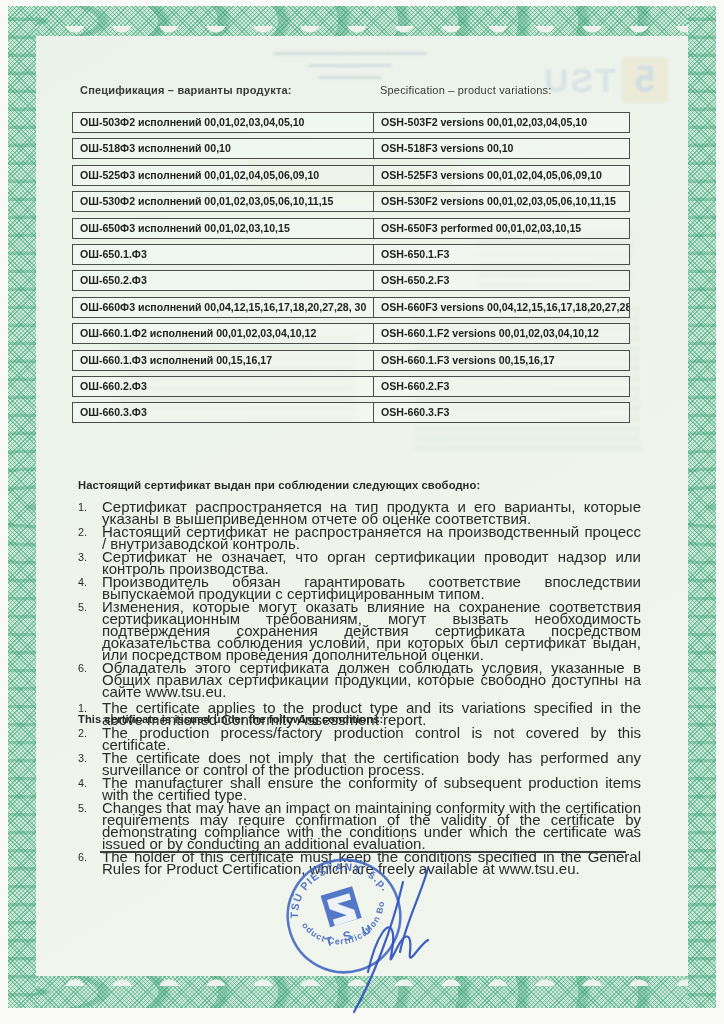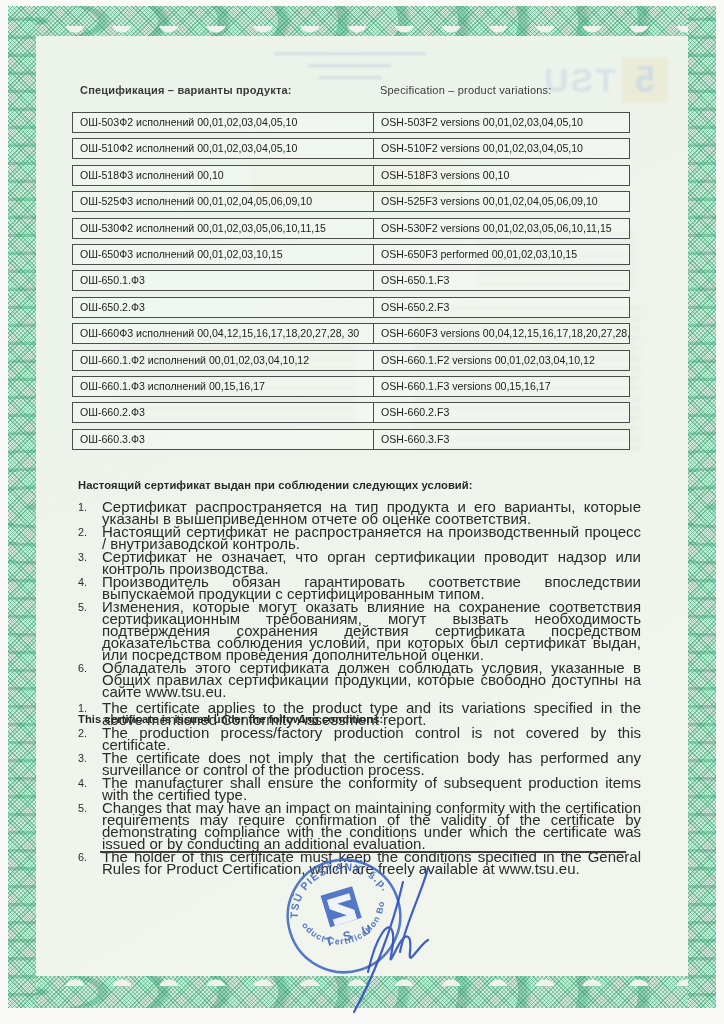--- a/index.html
+++ b/index.html
@@ -57,21 +57,21 @@
   .hdr-label{position:absolute;font-size:11px;color:#3a3a3a;letter-spacing:.2px;}
   .hdr-ru{left:80px;top:84px;font-weight:bold;}
   .hdr-en{left:380px;top:84px;}
   
   .spec-table{position:absolute;left:72px;top:112px;width:558px;}
   .spec-row{
     display:grid;grid-template-columns:300px 1fr;
     border:1px solid #4c4c4c;height:19px;margin-bottom:5.4px;
     background:rgba(250,252,248,.35);
   }
-  .spec-cell{font-size:10.6px;font-weight:normal;color:#222;
+  .spec-cell{font-size:10.6px;font-weight:bold;color:#222;
     line-height:19px;padding-left:7px;white-space:nowrap;overflow:hidden;}
   .spec-cell.en{border-left:1px solid #4c4c4c;}
   
   .cond-heading{position:absolute;font-size:11.2px;font-weight:bold;color:#282828;letter-spacing:.1px;}
   .cond-ru-h{left:78px;top:479px;}
   .cond-en-h{left:78px;top:713px;}
   .cond-list{position:absolute;width:563px;left:78px;}
   .cond-ru-l{top:501px;}
   .cond-en-l{top:702px;}
   .cond-item{display:grid;grid-template-columns:24px 1fr;margin:0 0 1px 0;}
@@ -110,24 +110,20 @@
   <div class="hdr-label hdr-ru">Спецификация – варианты продукта:</div>
   <div class="hdr-label hdr-en">Specification – product variations:</div>
 
   <div class="spec-table">
 
       <div class="spec-row">
         <div class="spec-cell ru">ОШ-503Ф2 исполнений 00,01,02,03,04,05,10</div>
         <div class="spec-cell en">OSH-503F2 versions 00,01,02,03,04,05,10</div>
       </div>
 
-      <div class="spec-row">
-        <div class="spec-cell ru">ОШ-510Ф2 исполнений 00,01,02,03,04,05,10</div>
-        <div class="spec-cell en">OSH-510F2 versions 00,01,02,03,04,05,10</div>
-      </div>
 
 
       <div class="spec-row">
         <div class="spec-cell ru">ОШ-518Ф3 исполнений 00,10</div>
         <div class="spec-cell en">OSH-518F3 versions 00,10</div>
       </div>
 
       <div class="spec-row">
         <div class="spec-cell ru">ОШ-525Ф3 исполнений 00,01,02,04,05,06,09,10</div>
         <div class="spec-cell en">OSH-525F3 versions 00,01,02,04,05,06,09,10</div>
@@ -172,21 +168,21 @@
         <div class="spec-cell ru">ОШ-660.2.Ф3</div>
         <div class="spec-cell en">OSH-660.2.F3</div>
       </div>
 
       <div class="spec-row">
         <div class="spec-cell ru">ОШ-660.3.Ф3</div>
         <div class="spec-cell en">OSH-660.3.F3</div>
       </div>
     </div>
 
-  <div class="cond-heading cond-ru-h">Настоящий сертификат выдан при соблюдении следующих условий:</div>
+  <div class="cond-heading cond-ru-h">Настоящий сертификат выдан при соблюдении следующих свободно:</div>
   <div class="cond-list cond-ru-l">
 
       <div class="cond-item">
         <span class="cond-num">1.</span>
         <span class="cond-text">Сертификат распространяется на тип продукта и его варианты, которые указаны в вышеприведенном отчете об оценке соответствия.</span>
       </div>
 
       <div class="cond-item">
         <span class="cond-num">2.</span>
         <span class="cond-text">Настоящий сертификат не распространяется на производственный процесс / внутризаводской контроль.</span>

